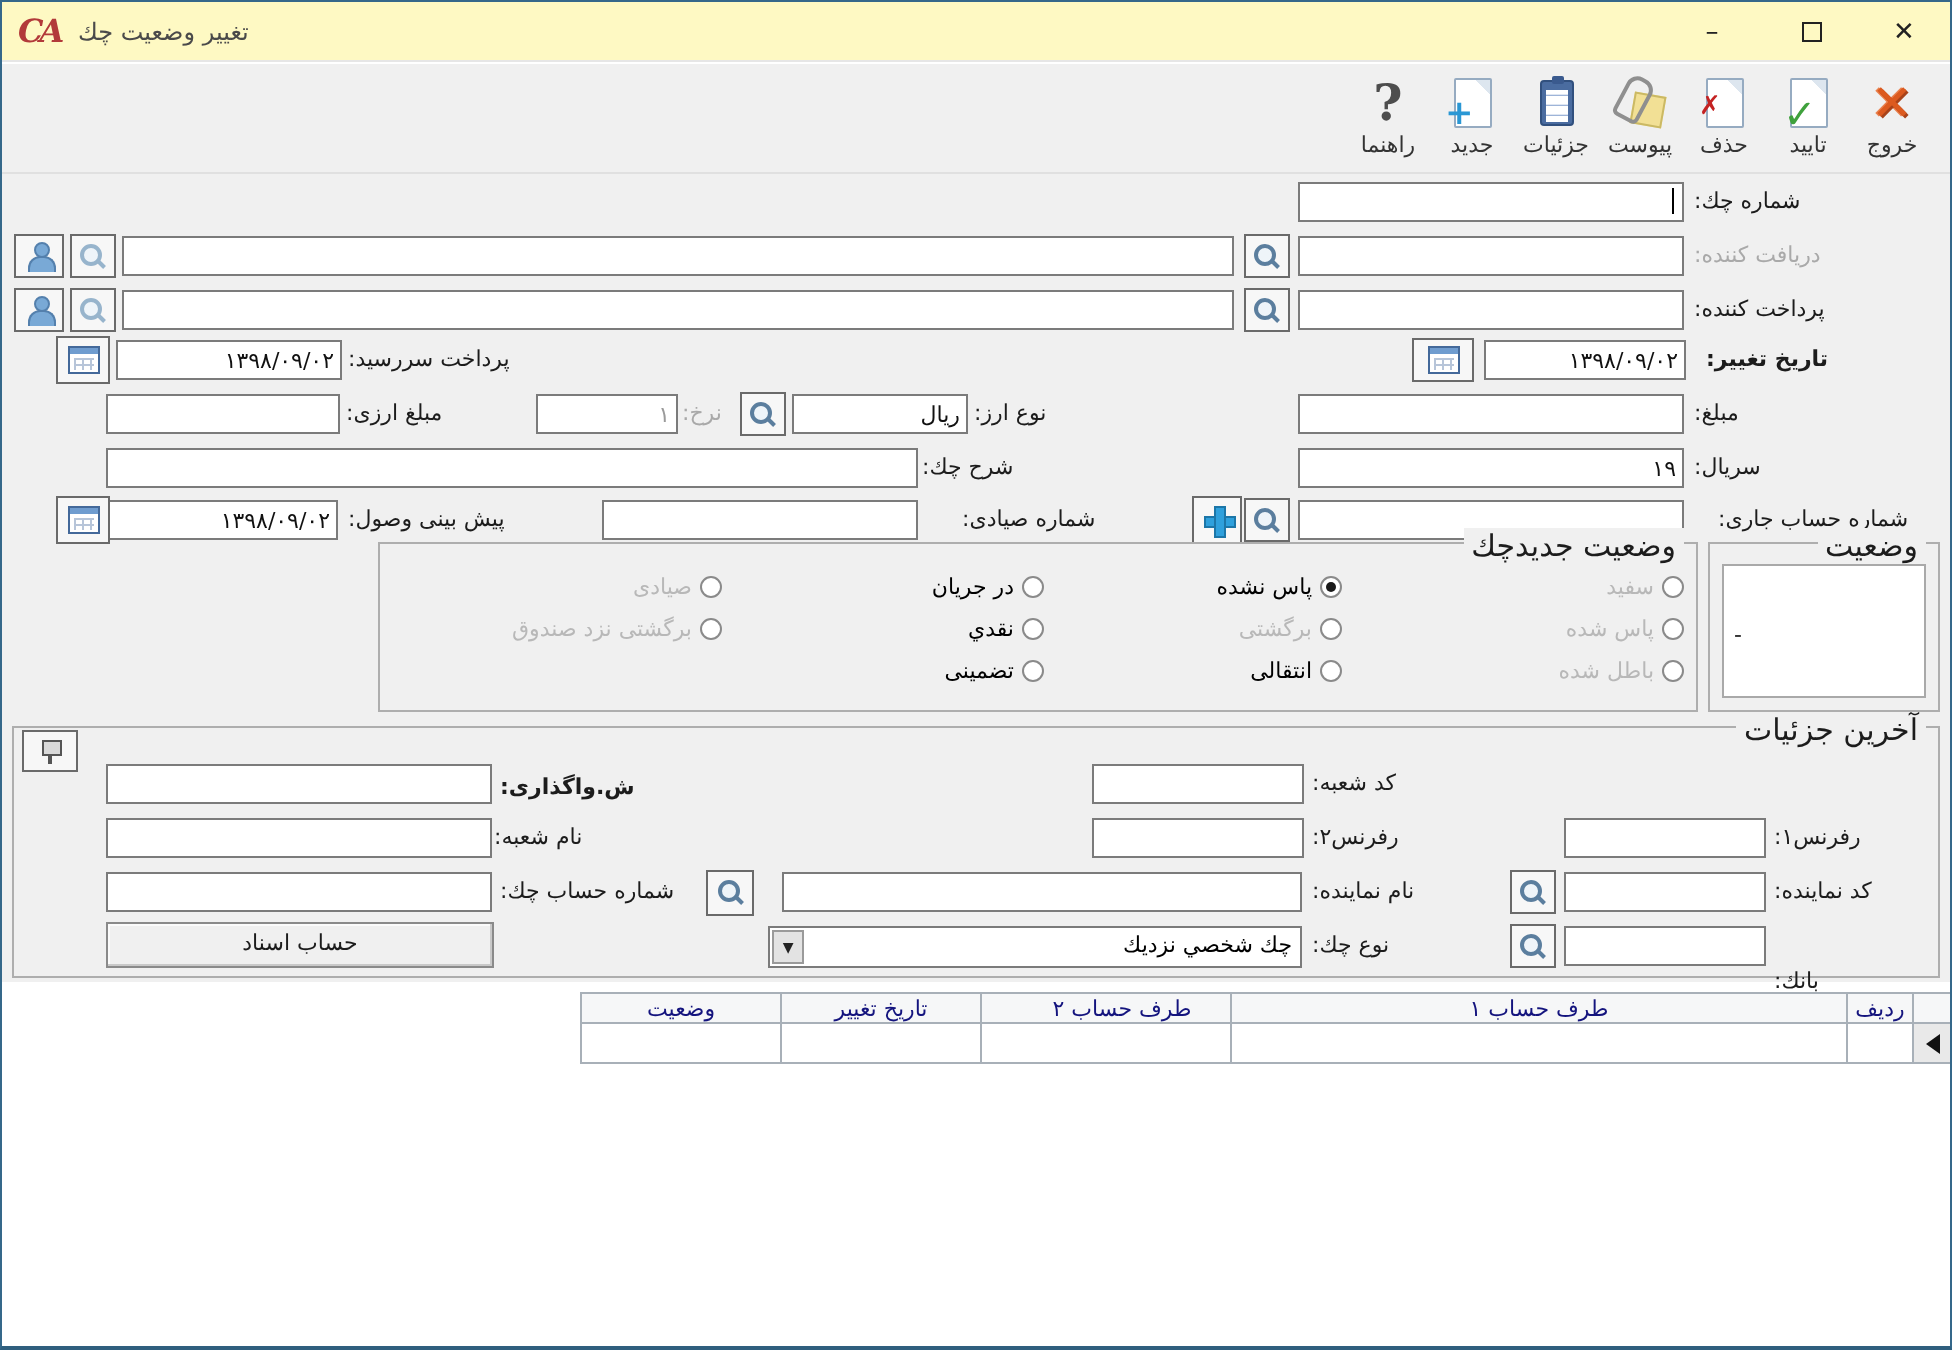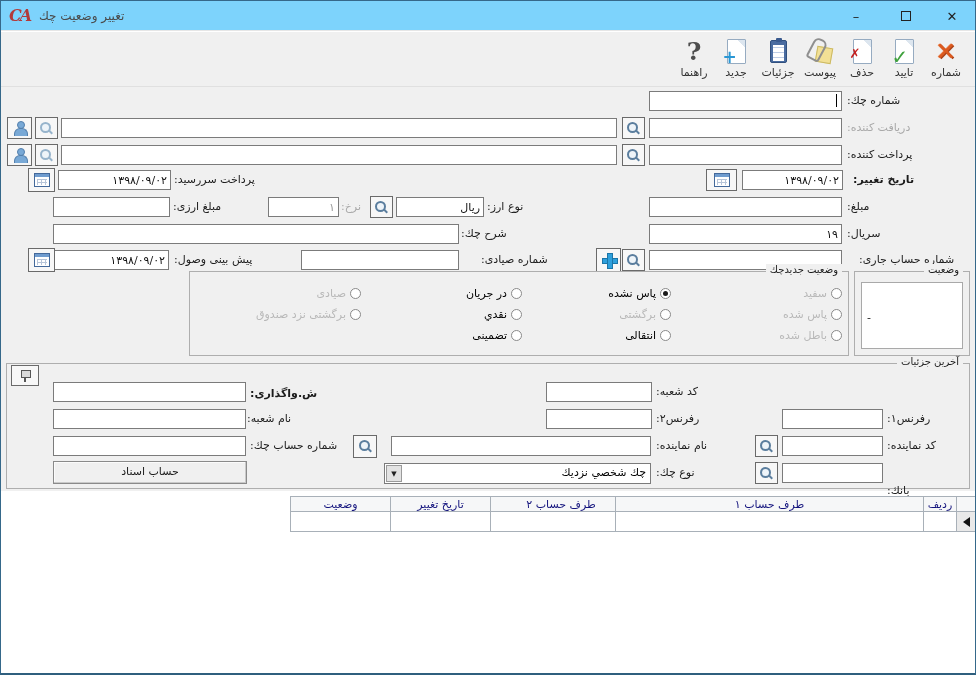--- a/index.html
+++ b/index.html
@@ -2,21 +2,21 @@
 <html lang="fa"><head>
 <meta charset="utf-8">
 <style>
   * { margin:0; padding:0; box-sizing:border-box; }
   html,body { background:#c9c9c9; }
   body { font-family:"DejaVu Sans","Liberation Sans",sans-serif; }
   .win { position:relative; width:976px; height:675px; background:#fff;
          border:1px solid #35688a; border-bottom:2px solid #2f5f7e; overflow:hidden; }
 
   
-  .titlebar { position:absolute; top:0; left:0; width:100%; height:30px; background:#7dd3fc;
+  .titlebar { position:absolute; top:0; left:0; width:100%; height:30px; background:#fef9c3;
               border-bottom:1px solid #e6e6e6; }
   .app-logo { position:absolute; left:8px; top:5px; font-family:"DejaVu Serif","Liberation Serif",serif;
               font-weight:bold; font-style:italic; font-size:16px; color:#b23a3a; letter-spacing:-2px; }
   .app-title { position:absolute; left:38px; top:8px; font-size:12px; color:#4a4a4a; direction:rtl; }
   .wctl { position:absolute; top:0; width:34px; height:30px; display:flex; align-items:center;
           justify-content:center; color:#222; font-size:13px; cursor:default; }
   .wctl.min { left:838px; } .wctl.max { left:888px; } .wctl.cls { left:934px; }
   .maxbox { width:10px; height:10px; border:1px solid #222; display:inline-block; }
 
   
@@ -79,21 +79,21 @@
   .icon-plus::before { content:""; position:absolute; left:0; top:5px; width:14px; height:4px; background:#2fa0dc; border:1px solid #1c76a8; }
   .icon-plus::after  { content:""; position:absolute; left:5px; top:0; width:4px; height:14px; background:#2fa0dc; border:1px solid #1c76a8; }
   .icon-pin { position:relative; width:12px; height:14px; }
   .icon-pin::before { content:""; position:absolute; left:2px; top:1px; width:8px; height:6px;
         background:#d9d9d9; border:1px solid #555; }
   .icon-pin::after { content:""; position:absolute; left:5px; top:8px; width:2px; height:5px; background:#555; }
   .caret { position:absolute; width:1px; height:13px; background:#000; }
 
   
   .grp { position:absolute; border:1px solid #aeaeae; }
-  .grp-legend { position:absolute; top:-8px; background:#f0f0f0; padding:0 4px; font-size:10px;
+  .grp-legend { position:absolute; top:-8px; background:#f0f0f0; padding:0 4px; font-size:15px;
                 color:#1c1c1c; direction:rtl; white-space:nowrap; }
   .status-inner { position:absolute; left:6px; top:10px; right:6px; bottom:6px; background:#fff; border:1px solid #a9a9a9; }
   .status-dash { position:absolute; left:5px; top:28px; font-size:11px; color:#222; }
 
   .radio-item { position:absolute; display:flex; direction:rtl; align-items:center; gap:4px;
                 font-size:11px; color:#000; white-space:nowrap; cursor:default; }
   .radio-item.dis { color:#b8b8b8; }
   .rb { width:11px; height:11px; border:1px solid #8a8a8a; border-radius:50%; background:#fff; flex:0 0 auto; }
   .rb.sel { display:flex; align-items:center; justify-content:center; }
   .rb.sel::after { content:""; width:5px; height:5px; border-radius:50%; background:#1a1a1a; }
@@ -174,21 +174,21 @@
       <div class="tb-btn">
         <span class="tb-ico">
             <span class="doc">
               <span class="mark check">✓</span>
             </span>
           </span>
         <span class="tb-lbl">تایید</span>
       </div>
       <div class="tb-btn">
         <span class="tb-ico gi-exit"></span>
-        <span class="tb-lbl">شماره</span>
+        <span class="tb-lbl">خروج</span>
       </div>
     </div>
   </div>
 
   <div class="form-bg"></div>
 
   <div class="lbl" style="left:846px; top:93px;">شماره چك:</div>
   <input class="inp" style="left: 648px; top: 90px; width: 193px; height: 20px;" value="">
   <div class="caret" style="left:835px; top:93px;"></div>
 

